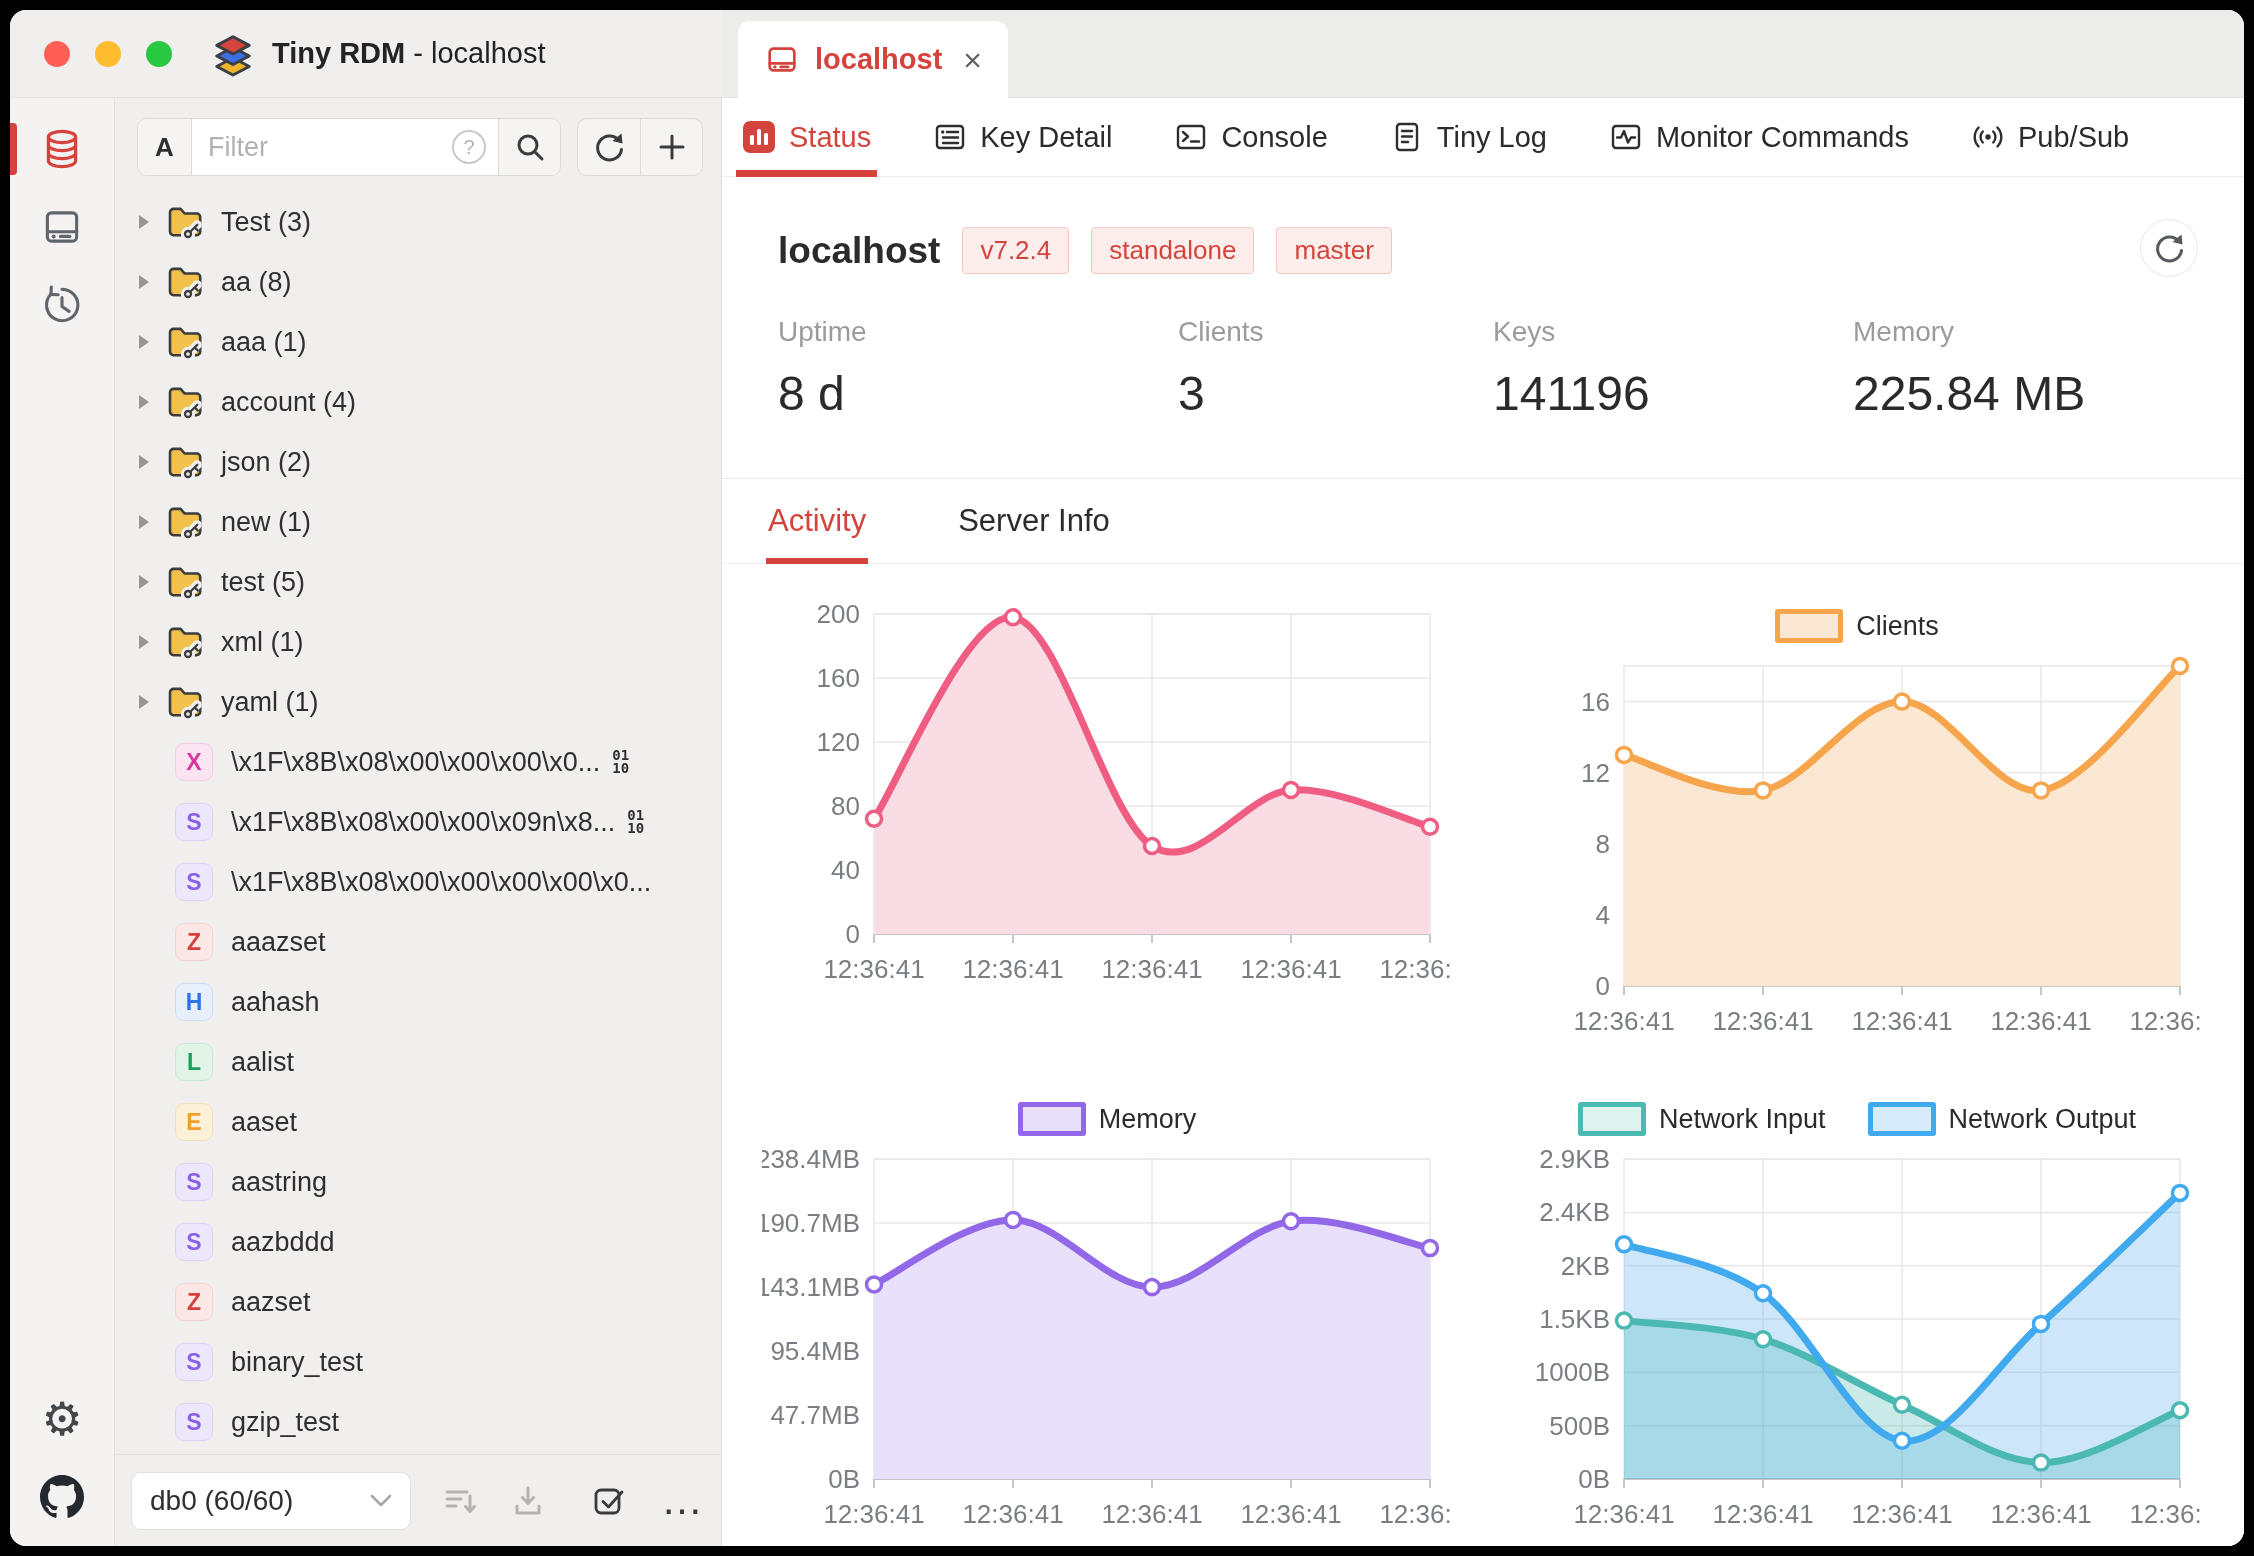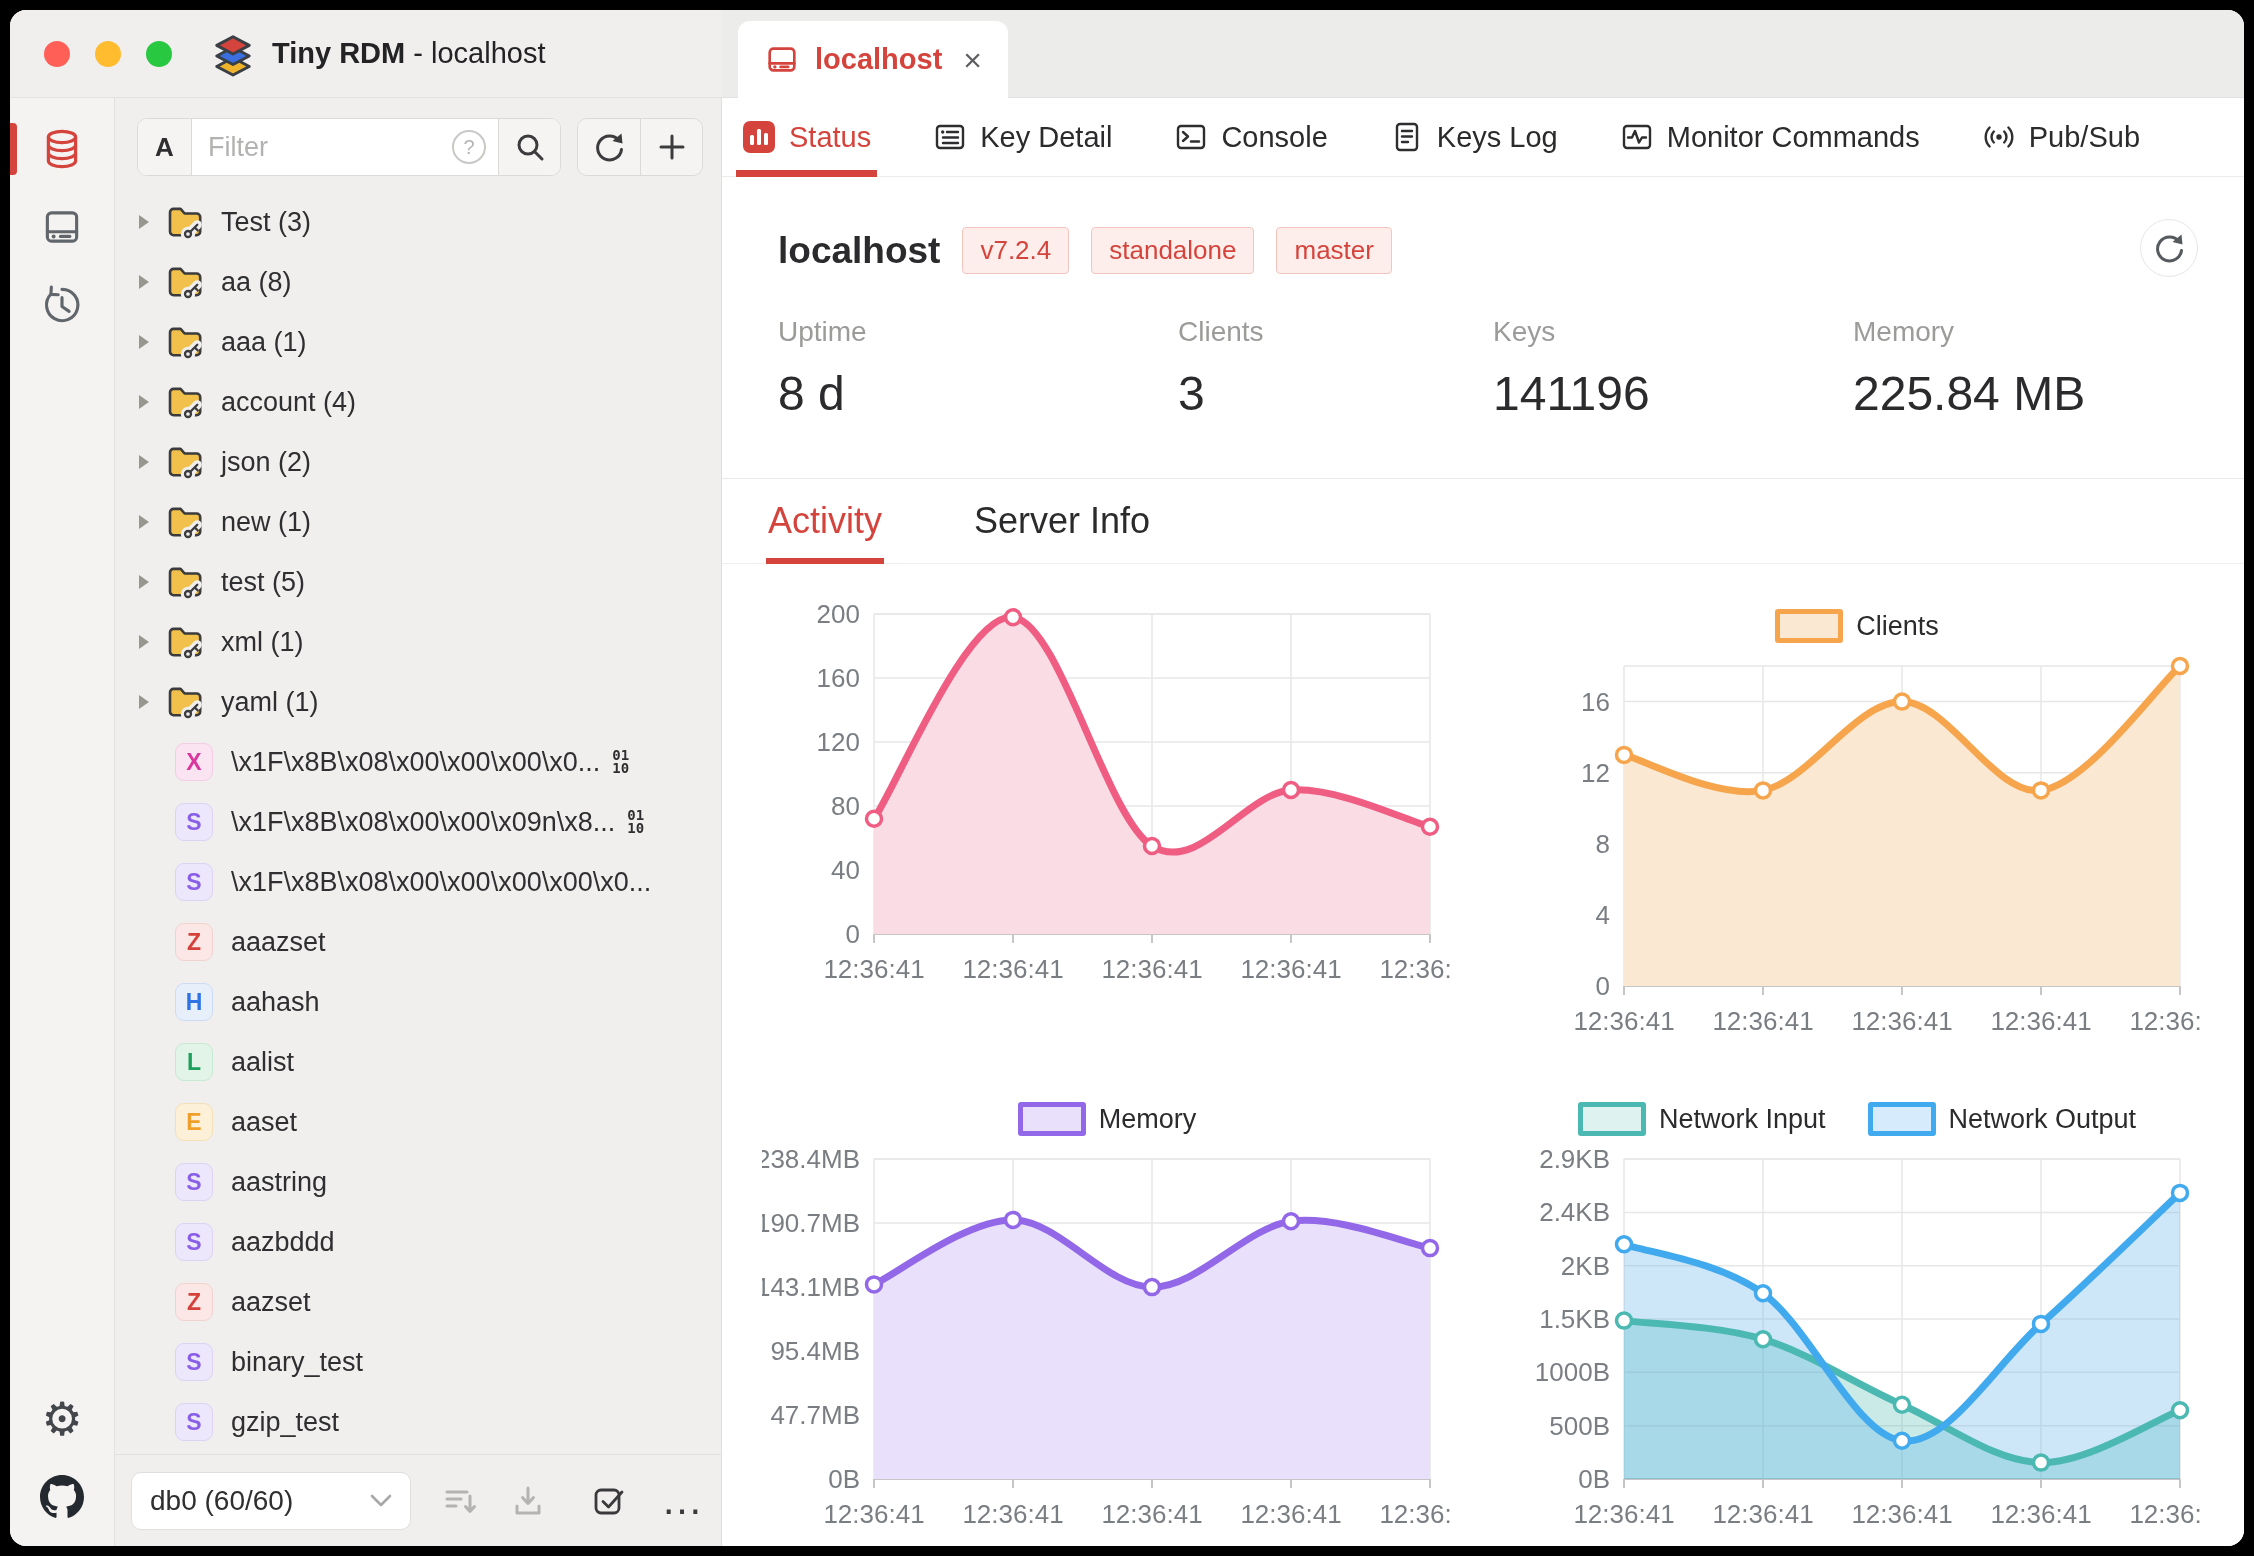--- a/index.html
+++ b/index.html
@@ -64,21 +64,21 @@
   .nav-item.active::after{content:'';position:absolute;left:-6px;right:-6px;bottom:-1px;height:7px;background:#d5443c;}
   .server-card{height:302px;flex:0 0 302px;box-sizing:border-box;border-bottom:1px solid #eae9e7;padding:50px 56px 0 56px;position:relative;}
   .server-title-row{display:flex;align-items:center;gap:22px;}
   .server-name{font-size:37px;font-weight:700;color:#2b2b2d;}
   .srv-badge{font-size:26px;color:#d5443c;background:#fdeeec;border:1px solid #f3c5c1;border-radius:4px;padding:7px 17px;}
   .refresh-btn{position:absolute;right:46px;top:42px;width:58px;height:58px;border-radius:50%;border:1px solid #e7e6e4;background:#fff;display:flex;align-items:center;justify-content:center;cursor:default;}
   .stats{display:grid;grid-template-columns:400px 315px 360px auto;margin-top:42px;}
   .stat-label{font-size:28px;color:#9b9b99;}
   .stat-value{font-size:48px;color:#2b2b2d;margin-top:18px;font-weight:500;}
   .subtabs{height:84px;flex:0 0 84px;display:flex;align-items:center;padding-left:46px;gap:92px;border-bottom:1px solid #f0efed;}
-  .subtab{font-size:36px;color:#2b2b2d;height:100%;display:flex;align-items:center;position:relative;cursor:default;}
+  .subtab{font-size:31px;color:#2b2b2d;height:100%;display:flex;align-items:center;position:relative;cursor:default;}
   .subtab.active{color:#d5443c;}
   .subtab.active::after{content:'';position:absolute;left:-2px;right:-2px;bottom:-1px;height:6px;background:#d5443c;}
   .charts{flex:1;padding:36px 40px 0 40px;display:grid;grid-template-columns:690px 690px;column-gap:60px;row-gap:40px;}
   .chart{width:690px;}
   .legend{height:52px;display:flex;align-items:center;justify-content:center;gap:42px;}
   .lg-item{display:inline-flex;align-items:center;}
   .lg-box{width:58px;height:24px;border:5px solid;border-radius:3px;display:inline-block;box-sizing:content-box;}
   .lg-label{font-size:27px;color:#2b2b2d;margin-left:13px;}
   .plot svg text{font-family:"Liberation Sans",sans-serif;font-size:26px;fill:#7a7e83;}
 </style>
@@ -457,21 +457,21 @@
           </svg>
           <span>Console</span>
         </div>
         <div class="nav-item">
           <svg width="34" height="34" viewBox="0 0 34 34">
             <g fill="none" stroke="#2e2e30" stroke-width="2.4" stroke-linecap="round">
               <rect x="7" y="4" width="20" height="26" rx="3"></rect>
               <path d="M12 11 h10 M12 16.5 h10 M12 22 h6"></path>
             </g>
           </svg>
-          <span>Keys Log</span>
+          <span>Tiny Log</span>
         </div>
         <div class="nav-item">
           <svg width="34" height="34" viewBox="0 0 34 34">
             <g fill="none" stroke="#2e2e30" stroke-width="2.4" stroke-linecap="round" stroke-linejoin="round">
               <rect x="4" y="6" width="26" height="22" rx="3"></rect>
               <path d="M8 17.5 h4 l3-6.5 4 11.5 3-5 h4"></path>
             </g>
           </svg>
           <span>Monitor Commands</span>
         </div>

